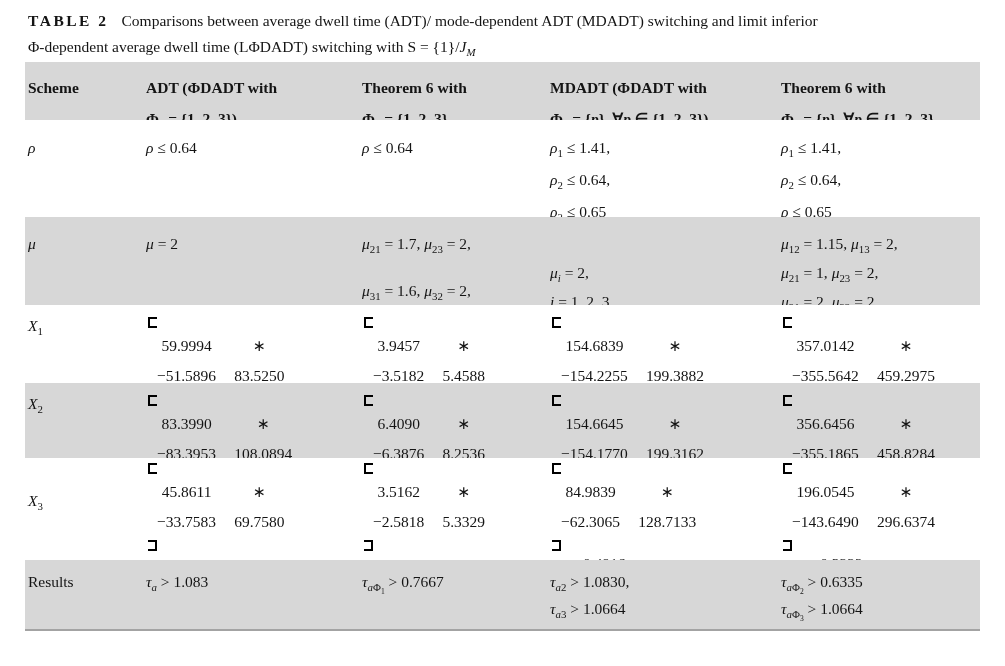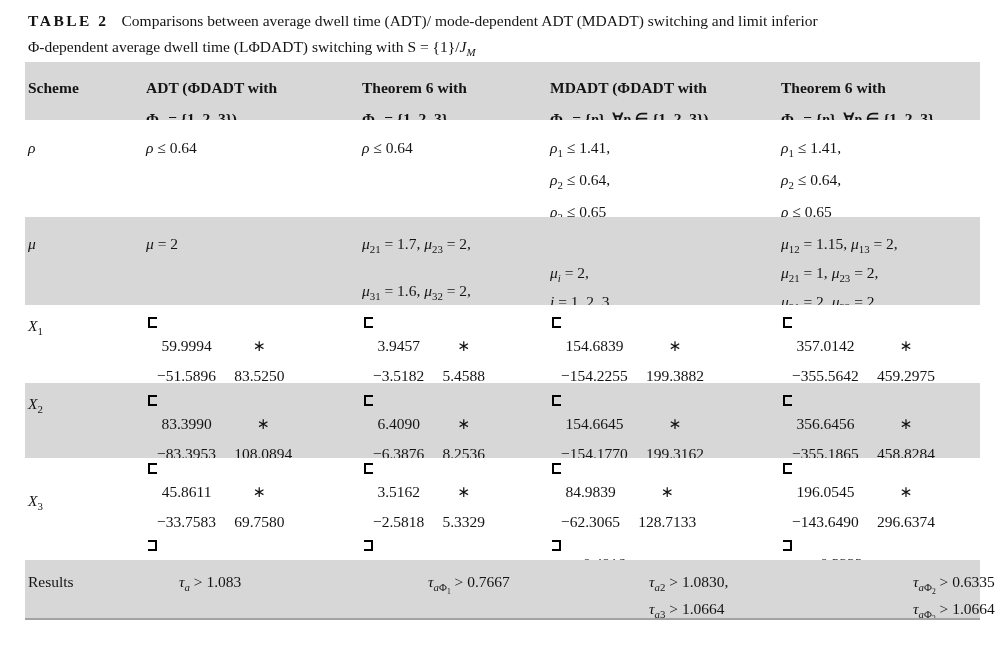--- a/index.html
+++ b/index.html
@@ -19,21 +19,21 @@
   .dtable { position:absolute; left:25px; top:62px; width:955px; border-bottom:2px solid #a3a3a3; }
   .trow { display:grid; grid-template-columns:118px 216px 188px 231px 202px; }
   .gray { background:#d7d7d7; }
 
   .row-header  { height:58px; }
   .row-rho     { height:97px; }
   .row-mu      { height:88px; }
   .row-x1      { height:78px; }
   .row-x2      { height:75px; }
   .row-x3      { height:102px; }
-  .row-results { height:58px;gap:33px; }
+  .row-results { height:69px; }
 
   .cell { box-sizing:border-box; padding-left:3px; font-size:15.5px; overflow:hidden; }
 
   .row-header .cell { padding-top:10px; font-weight:bold; }
   .row-header .line { line-height:31px; white-space:nowrap; }
 
   .row-rho .cell, .row-mu .cell, .row-x1 .cell, .row-x2 .cell {
     display:flex; flex-direction:column; justify-content:space-between; align-items:flex-start;margin-top:12px;
   }
   .row-rho .line { line-height:32px; white-space:nowrap; }

